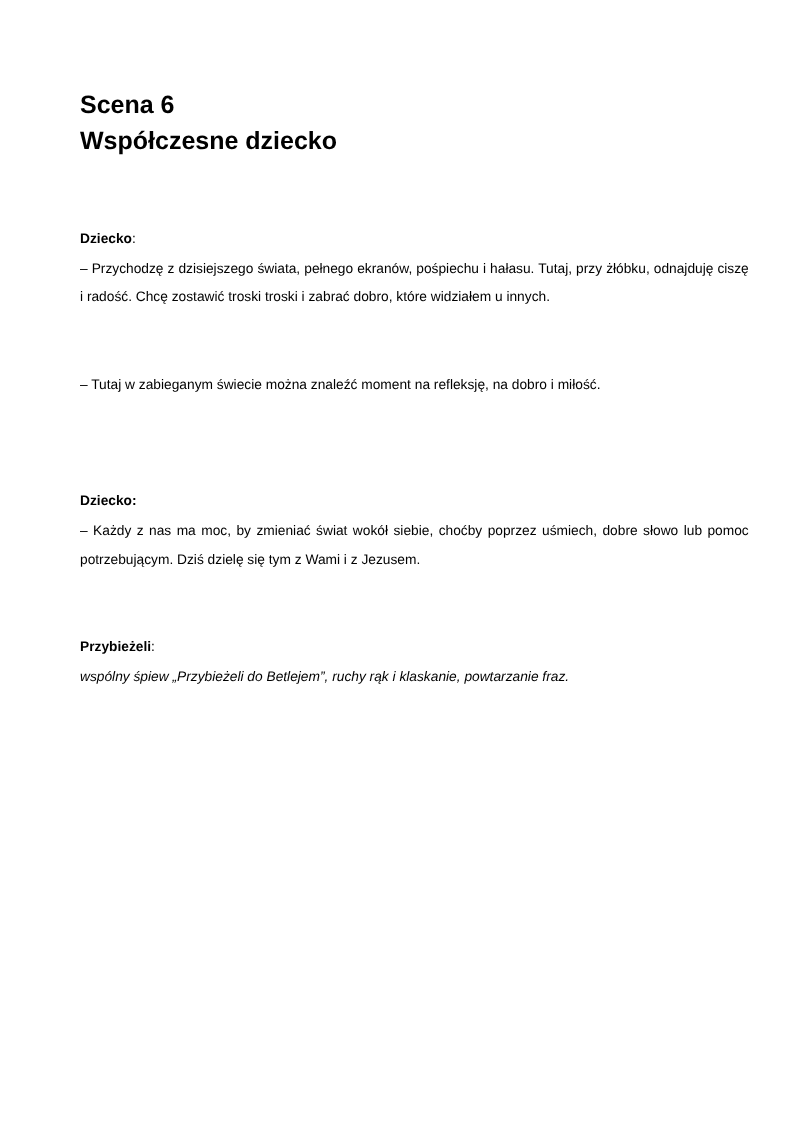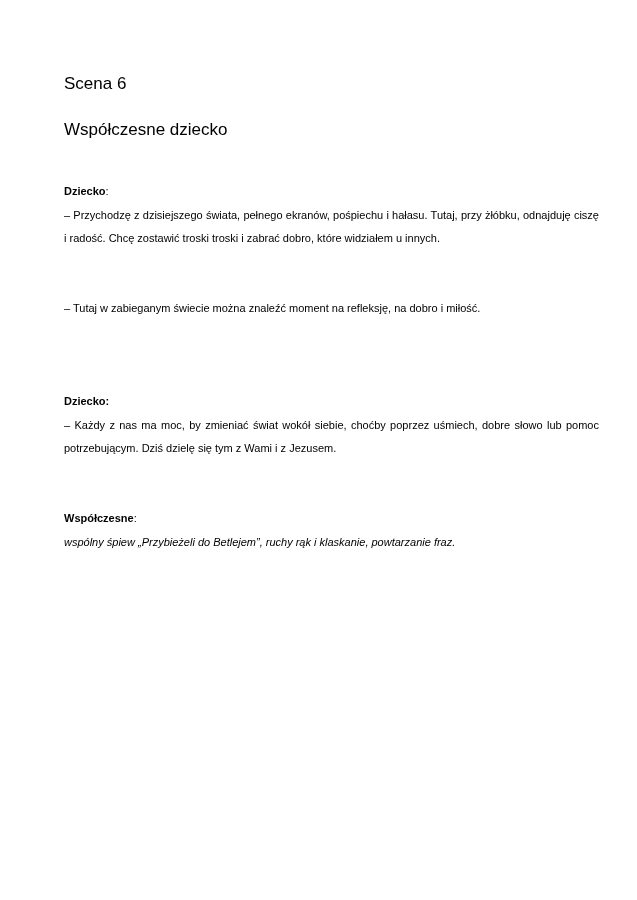--- a/index.html
+++ b/index.html
@@ -2,25 +2,25 @@
 <html><head>
 <meta charset="utf-8">
 <style>
   html, body { margin: 0; padding: 0; background: #ffffff; }
   body {
     width: 637px; height: 900px; position: relative; overflow: hidden;
     font-family: "Liberation Sans", sans-serif; color: #000;
   }
   .page { position: absolute; left: 64px; top: 0; width: 535px; }
   .title {
-    position: absolute; left: 0; font-weight: normal; font-size: 17px; line-height: 24px;
+    position: absolute; left: 0; font-weight: bold; font-size: 20px; line-height: 24px;
     white-space: nowrap;
   }
   .t1 { top: 72px; }
-  .t2 { top: 118px; }
+  .t2 { top: 101px; }
   .block { position: absolute; left: 0; width: 535px; font-size: 11px; line-height: 23.5px; }
   .speaker { font-weight: bold; display: block; }
   .colon-normal { font-weight: normal; }
   .para { text-align: justify; text-align-last: left; display: block; }
   .italic { font-style: italic; }
   .b1 { top: 180px; }
   .b2 { top: 297px; }
   .b3 { top: 390px; }
   .b4 { top: 507px; }
 </style>
@@ -39,16 +39,16 @@
   <div class="block b2">
     <span class="para">– Tutaj w zabieganym świecie można znaleźć moment na refleksję, na dobro i miłość.</span>
   </div>
 
   <div class="block b3">
     <span class="speaker"><span>Dziecko</span><span>:</span></span>
     <span class="para">– Każdy z nas ma moc, by zmieniać świat wokół siebie, choćby poprzez uśmiech, dobre słowo lub pomoc potrzebującym. Dziś dzielę się tym z Wami i z Jezusem.</span>
   </div>
 
   <div class="block b4">
-    <span class="speaker"><span>Współczesne</span><span class="colon-normal">:</span></span>
+    <span class="speaker"><span>Przybieżeli</span><span class="colon-normal">:</span></span>
     <span class="para italic">wspólny śpiew „Przybieżeli do Betlejem”, ruchy rąk i klaskanie, powtarzanie fraz.</span>
   </div>
 </div>
 
 </body></html>

